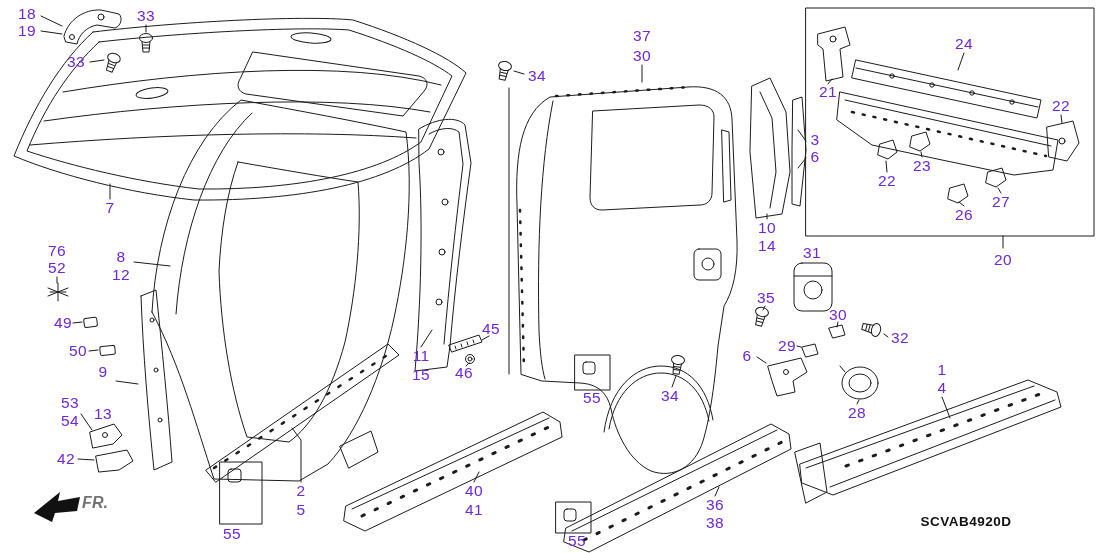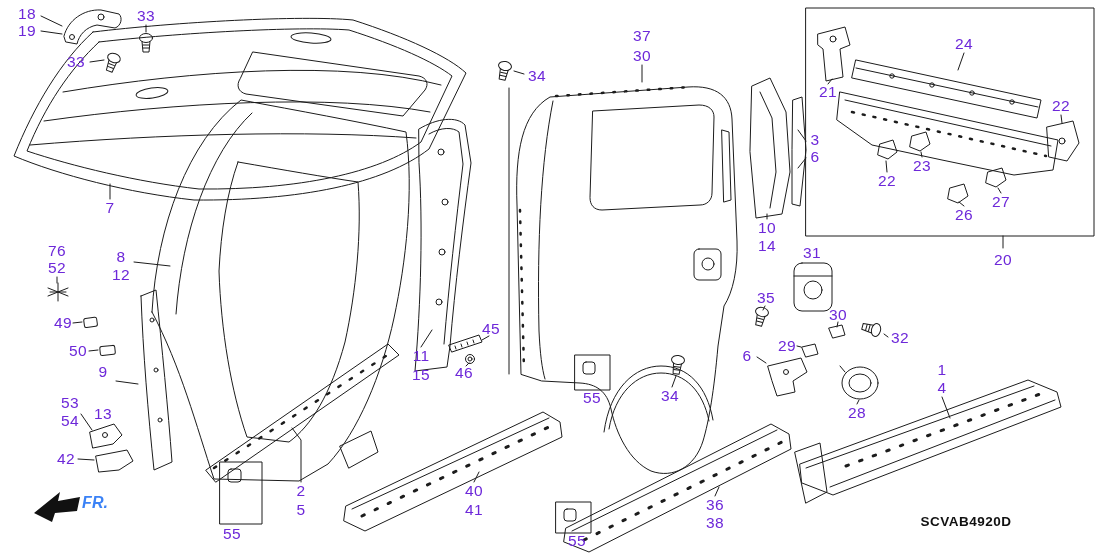--- a/index.html
+++ b/index.html
@@ -8,21 +8,21 @@
     font-family:"Liberation Sans", sans-serif;
   }
   .stage svg{position:absolute;left:0;top:0;pointer-events:none;}
   .co{
     position:absolute;transform:translate(-50%,-50%);
     font-size:15.5px;color:#6d28d9;white-space:nowrap;line-height:1;
     letter-spacing:0.3px;
   }
   .fr-label{
     position:absolute;transform:translate(-50%,-50%);
-    font-size:16px;font-weight:bold;font-style:italic;color:#3b82f6;
+    font-size:16px;font-weight:bold;font-style:italic;color:#737373;
   }
   .diagram-code{
     position:absolute;transform:translate(-50%,-50%);
     font-size:13.5px;font-weight:bold;color:#111;letter-spacing:0.5px;
   }
 </style>
 </head>
 <body>
 
 <div class="stage">

